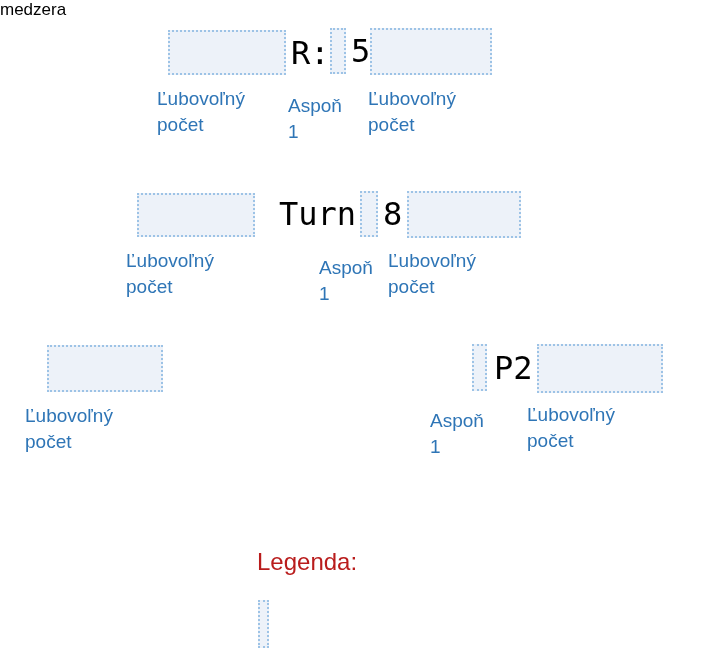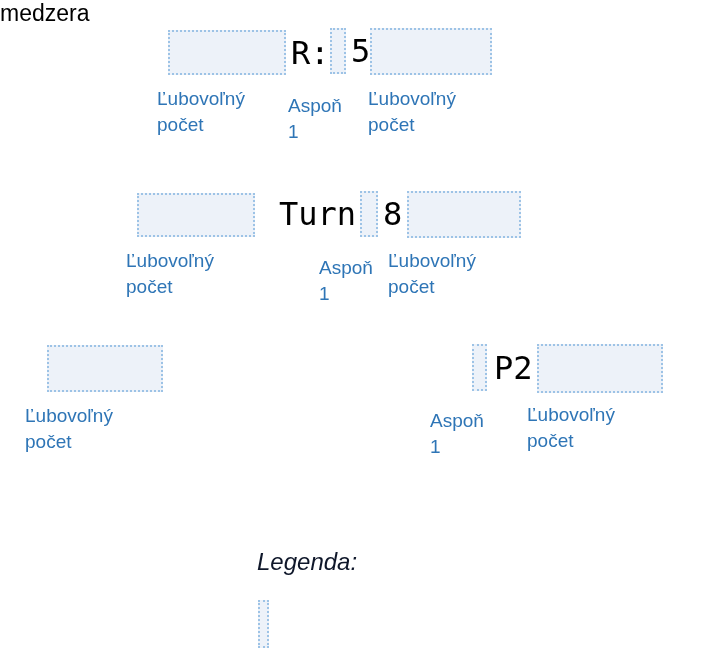--- a/index.html
+++ b/index.html
@@ -33,26 +33,25 @@
   .blabel {
     position: absolute;
     color: #2e75b6;
     font-size: 19px;
     line-height: 1.35;
   }
   .blabel span { display: block; }
   .legend-title {
     position: absolute;
     font-size: 24px;
-    color: #0f172a;
-    font-style: italic;
+    color: #b91c1c;
   }
   .legend-item-label {
     position: absolute;
-    font-size: 23px;
+    font-size: 17px;
     color: #000000;
     display: flex;
     align-items: center;
   }
 
   
   .r1-box1 { left: 168px; top: 30px;  width: 118px; height: 45px; }
   .r1-text1 { left: 291px; top: 30px; height: 45px; }
   .r1-gap  { left: 330px; top: 28px;  width: 16px;  height: 46px; }
   .r1-text2 { left: 351px; top: 28px; height: 46px; }

